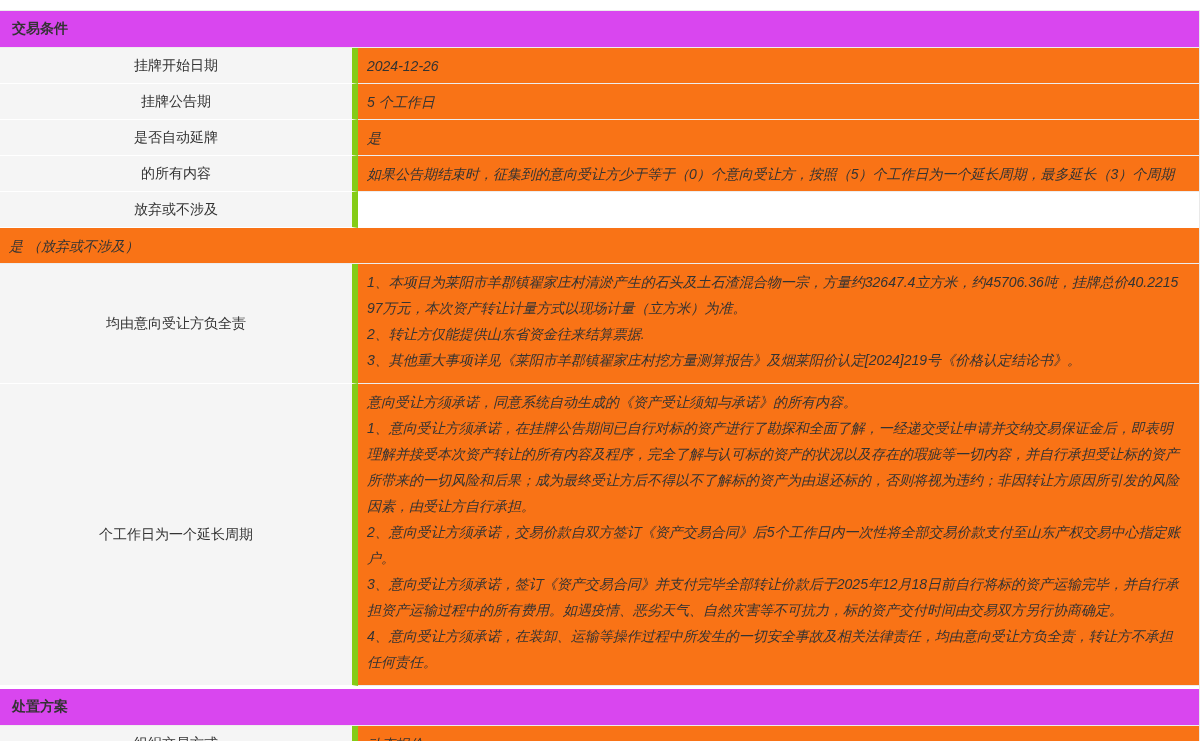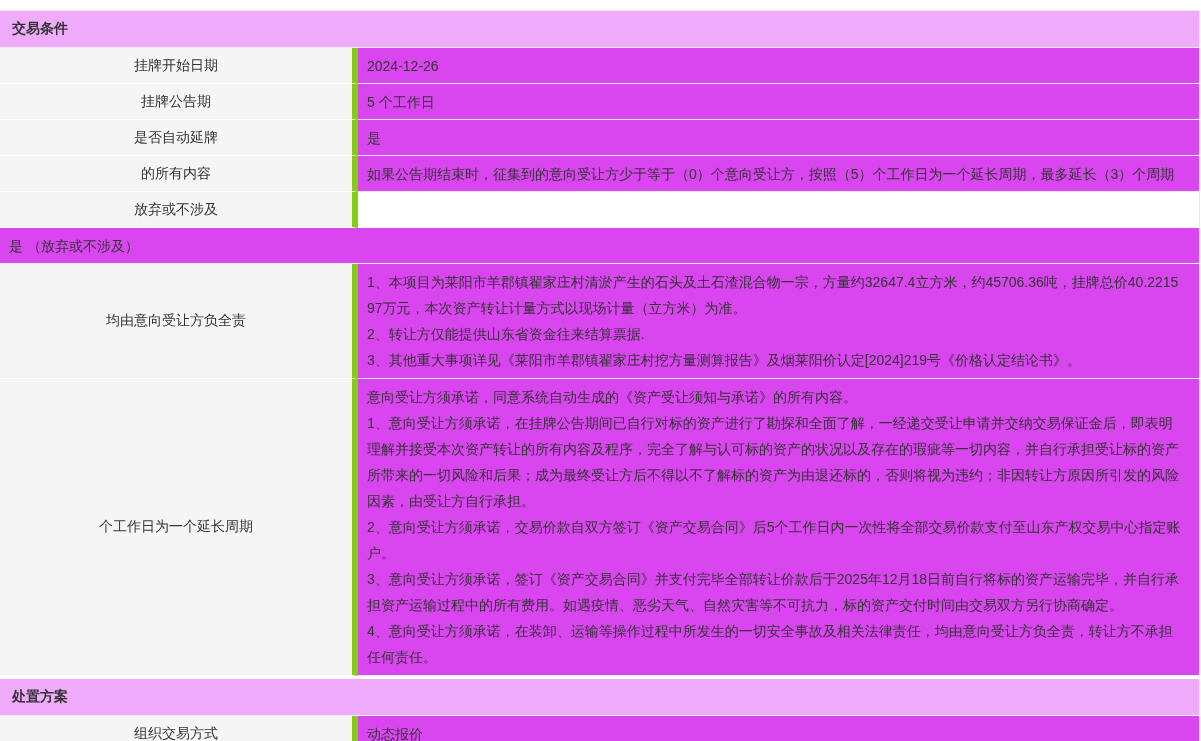--- a/index.html
+++ b/index.html
@@ -15,21 +15,21 @@
     overflow: hidden;
   }
   .detail-table {
     margin-top: 10px;
     width: 1200px;
     border-top: 1px solid #ebebeb;
     border-right: 1px solid #e9e9e9;
     border-bottom: 1px solid #e9e9e9;
   }
   .section-header {
-    background: #f0abfc;
+    background: #d946ef;
     height: 37px;
     display: flex;
     align-items: center;
     padding-left: 12px;
     font-size: 14px;
     font-weight: bold;
     color: #333333;
     border-bottom: 1px solid #ededed;
   }
   .section-gap {
@@ -49,33 +49,34 @@
     display: flex;
     align-items: center;
     justify-content: center;
     text-align: center;
     font-size: 14px;
     color: #333333;
     padding: 8px 10px;
   }
   .tvalue {
     flex: 1 1 auto;
-    background: #d946ef;
+    background: #f97316;
     border-bottom: 1px solid #ededed;
     display: flex;
     align-items: center;
     font-size: 14px;
     color: #333333;
     padding: 4px 16px 4px 9px;
     line-height: 26px;
     white-space: pre-line;
     word-break: break-all;
+    font-style: italic;
   }
   .trow.simple .tlabel, .trow.simple .tvalue { min-height: 36px; }
-  .trow.multi .tvalue { padding-top: 5px; padding-bottom: 5px; }
+  .trow.multi .tvalue { padding-top: 5px; padding-bottom: 10px; }
 </style>
 </head>
 <body>
 
 <div class="page">
   <div class="detail-table">
 
     <div class="section">
       <div class="section-header">交易条件</div>
 

